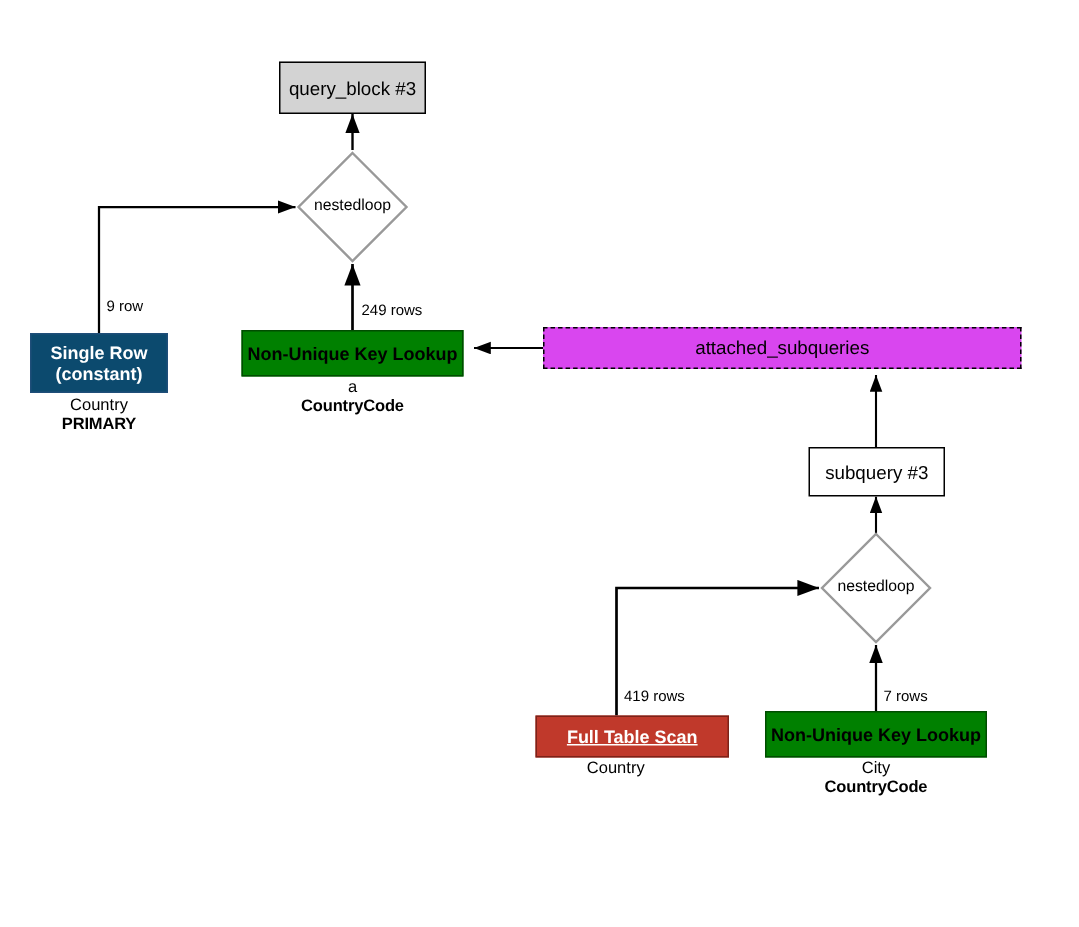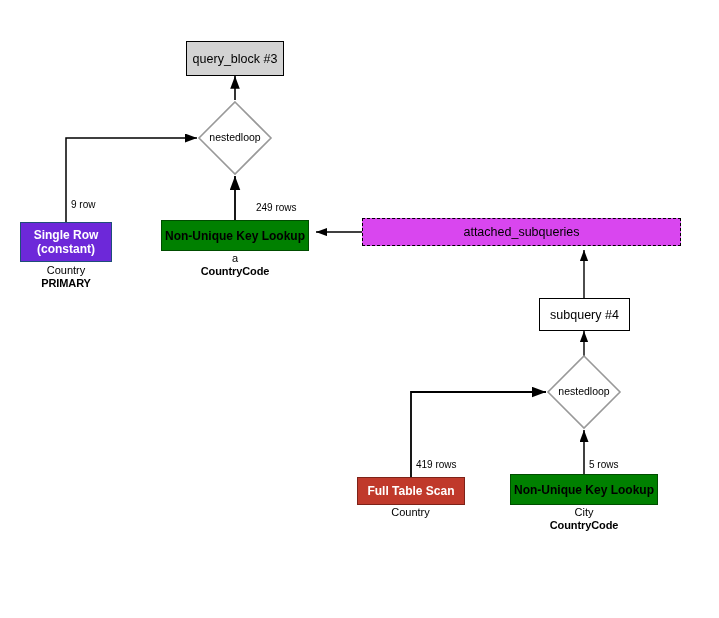--- a/index.html
+++ b/index.html
@@ -48,21 +48,21 @@
     font-size: 12.5px;
     color: #000000;
   }
   .n-dashed {
     background: #d946ef;
     border: 1px dashed #000000;
     font-size: 12.5px;
     color: #000000;
   }
   .n-blue {
-    background: #6d28d9;
+    background: #0c4a6e;
     border: 1px solid #1f4e79;
     color: #ffffff;
     font-weight: bold;
     font-size: 12px;
     line-height: 14px;
   }
   .n-green {
     background: #008000;
     border: 1px solid #004d00;
     color: #000000;
@@ -184,49 +184,49 @@
   <div class="caption" style="left:161px; top:252px; width:148px;">
     <div>a</div>
     <div class="cap-sub">CountryCode</div>
   </div>
 
   <div class="node n-dashed" style="left:362px; top:218px; width:319px; height:28px;">
     <span>attached_subqueries</span>
   </div>
 
   <div class="node n-plain" style="left:539px; top:298px; width:91px; height:33px;">
-    <span>subquery #4</span>
+    <span>subquery #3</span>
   </div>
 
   <div class="diamond" style="left:546px; top:354px; width:76px; height:76px;">
     <svg class="shape" viewBox="0 0 76 76">
       <polygon points="38,2 74,38 38,74 2,38" fill="#ffffff" stroke="#999999" stroke-width="1.6"></polygon>
     </svg>
     <div class="dlabel">
       <span>nested</span>
       <span>loop</span>
     </div>
   </div>
 
-  <div class="node n-red" style="left:357px; top:477px; width:108px; height:28px;">
+  <div class="node n-red" style="left:357px; top:477px; width:129px; height:28px;text-decoration:underline;">
     <span>Full Table Scan</span>
   </div>
   <div class="caption" style="left:357px; top:506px; width:107px;">
     <div>Country</div>
   </div>
 
   <div class="node n-green" style="left:510px; top:474px; width:148px; height:31px;">
     <span>Non-Unique Key Lookup</span>
   </div>
   <div class="caption" style="left:510px; top:506px; width:148px;">
     <div>City</div>
     <div class="cap-sub">CountryCode</div>
   </div>
 
   <div class="edge-label" style="left:71px; top:199px;">9 row</div>
 
-  <div class="edge-label" style="left:256px; top:202px;text-align:center;">249 rows</div>
+  <div class="edge-label" style="left:241px; top:202px;text-align:center;">249 rows</div>
 
   <div class="edge-label" style="left:416px; top:459px;">419 rows</div>
 
-  <div class="edge-label" style="left:589px; top:459px;">5 rows</div>
+  <div class="edge-label" style="left:589px; top:459px;">7 rows</div>
 
 </div>
 
 </body></html>

